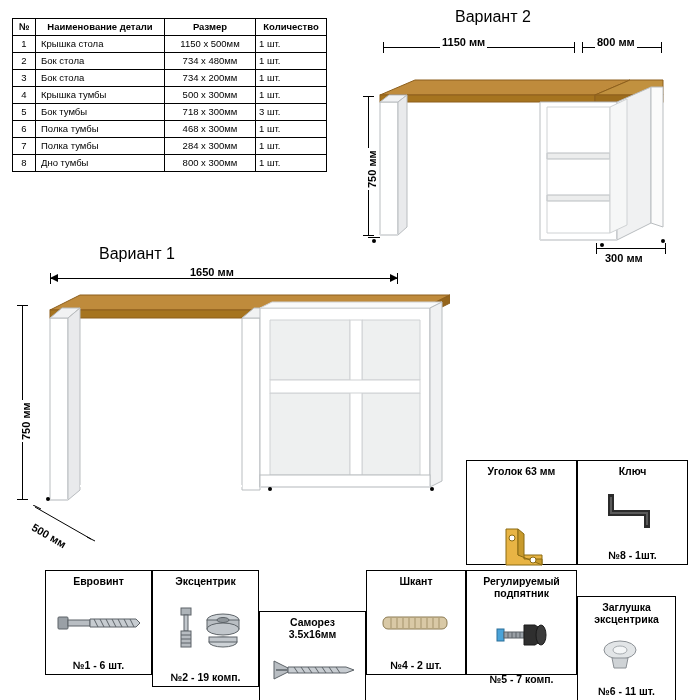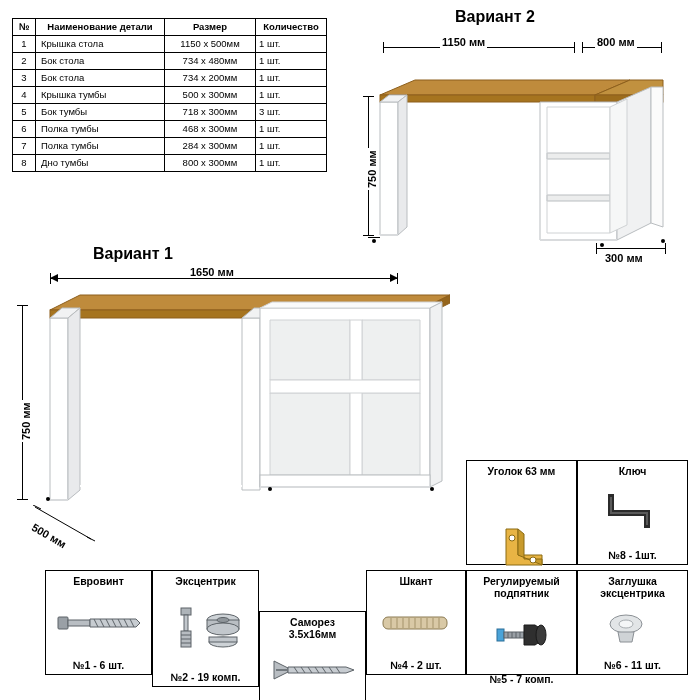--- a/index.html
+++ b/index.html
@@ -32,25 +32,25 @@
   }
   #parts-table th { font-weight: bold; text-align: center; background: #fff; }
   #parts-table td.num { text-align: center; width: 16px; }
   #parts-table td.name { text-align: left; width: 120px; padding-left: 5px;}
   #parts-table td.size { text-align: center; width: 84px; }
   #parts-table td.qty  { text-align: left; width: 64px; }
 
   
   .variant-title {
     font-size: 16px;
-    font-weight: bold;
+    font-weight: normal;
     text-align: center;
   }
   #title-v2 { left: 455px; top: 8px; }
-  #title-v1 { left: 93px; top: 245px; }
+  #title-v1 { left: 99px; top: 245px; }
 
   
   .dim-line { background: #000; }
   .dim-h { height: 1px; }
   .dim-v { width: 1px; }
   .dim-label {
     font-size: 11px;
     font-weight: bold;
     background: #fff;
     padding: 0 2px;
@@ -402,21 +402,21 @@
         <line x1="25" y1="13" x2="25" y2="19"></line>
           <line x1="29" y1="13" x2="29" y2="19"></line>
       </g>
       <path d="M33,6 L44,6 L50,10 L50,22 L44,26 L33,26 Z" fill="#2f2f2f" stroke="#1a1a1a" stroke-width="1"></path>
       <ellipse cx="50" cy="16" rx="5" ry="10" fill="#3b3b3b" stroke="#1a1a1a" stroke-width="1"></ellipse>
     </svg>
   </div>
   <div class="hw-qty">№5 - 7 комп.</div>
 </div>
 
-<div class="abs hw-box" style="left:577px; top:570px; width:111px; height:105px;">
+<div class="abs hw-box" style="left:577px; top:596px; width:99px; height:105px;">
   <div class="hw-title">
     <span>Заглушка</span><br>
     <span>эксцентрика</span>
   </div>
   <div class="hw-art">
     <svg width="58" height="34" viewBox="0 0 58 34">
       <ellipse cx="22" cy="12" rx="16" ry="9" fill="#e2e5e7" stroke="#8b9095" stroke-width="1"></ellipse>
       <path d="M22,21 L22,30" stroke="#8b9095" stroke-width="1" fill="none"></path>
       <path d="M14,20 L30,20 L28,30 L16,30 Z" fill="#cfd3d6" stroke="#8b9095" stroke-width="1"></path>
       <ellipse cx="22" cy="12" rx="7" ry="4" fill="#f4f6f7" stroke="#a7acb0" stroke-width="1"></ellipse>

